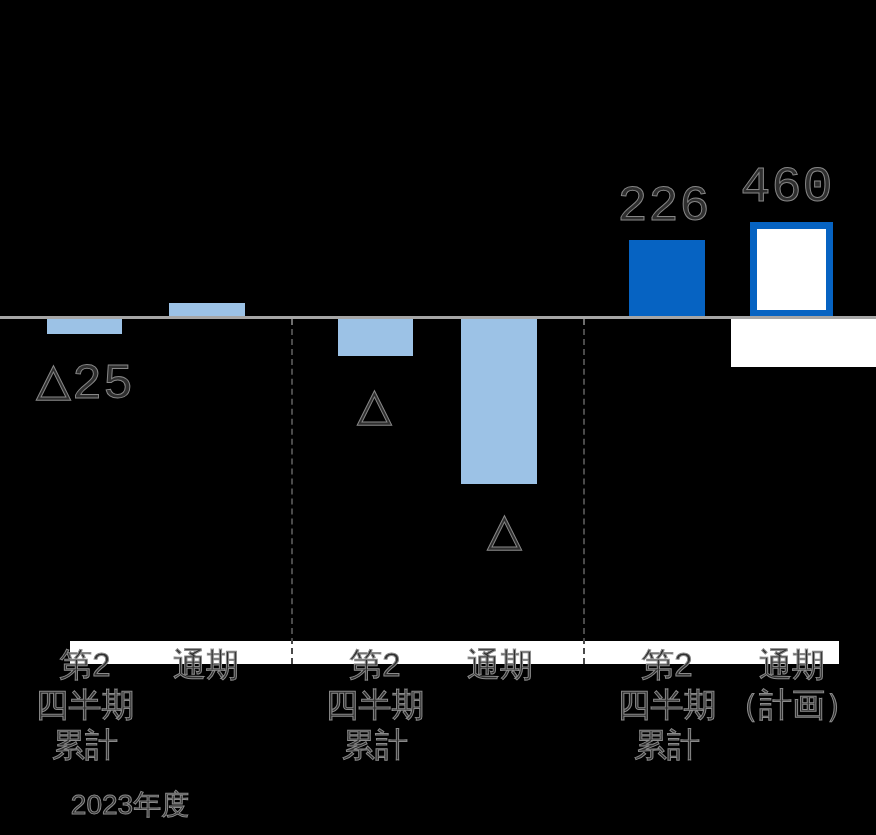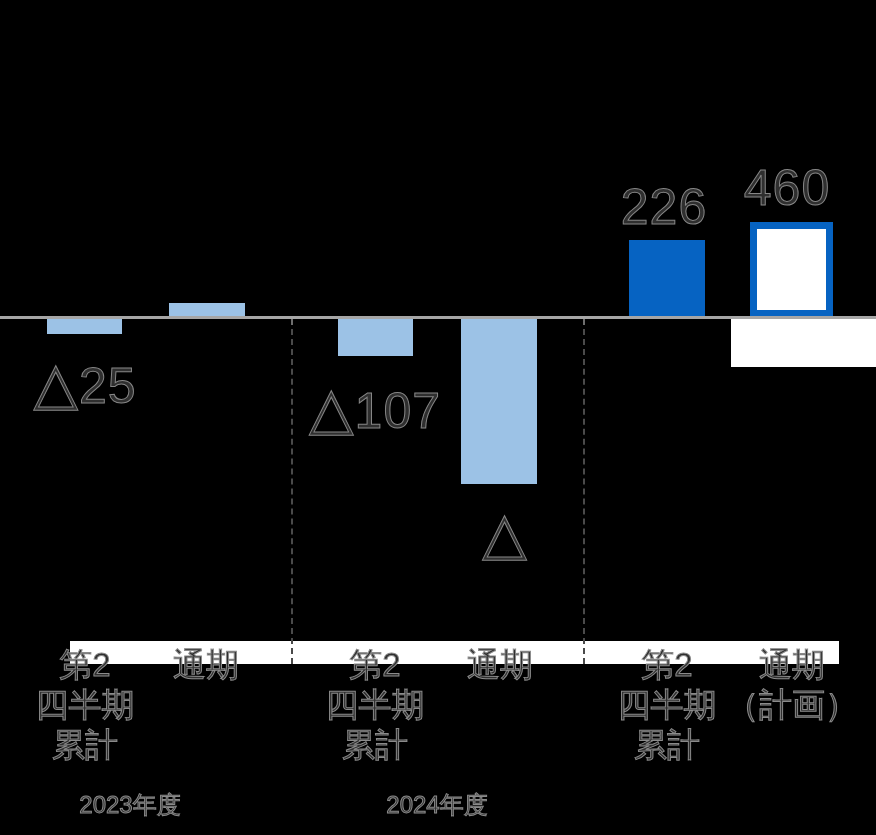--- a/index.html
+++ b/index.html
@@ -12,31 +12,31 @@
   .sep{position:absolute;top:319px;height:345px;width:0;border-left:2px dashed #4a4a4a;z-index:2;}
   .band{position:absolute;left:70px;top:641px;width:769px;height:23px;background:#ffffff;z-index:1;}
   .underlay{position:absolute;left:731px;top:319px;width:145px;height:48px;background:#ffffff;z-index:1;}
   .bar{position:absolute;z-index:3;}
   .bar.light{background:#9cc2e6;}
   .bar.dark{background:#0663c2;}
   .bar.outline{background:#ffffff;border:7px solid #0663c2;box-sizing:border-box;}
   .val{
     position:absolute;width:220px;display:flex;justify-content:center;align-items:baseline;
     font-size:50px;line-height:1;letter-spacing:1px;z-index:6;
-    color:#2f2f2f;-webkit-text-stroke:1px #868686;white-space:nowrap;
+    color:#2f2f2f;-webkit-text-stroke:1px #868686;white-space:nowrap;font-family:Liberation Mono, monospace;
   }
   .val .tri{font-size:58px;line-height:1;}
   .cat{
     position:absolute;width:220px;top:645px;text-align:center;white-space:pre-line;
     font-size:33px;line-height:40px;z-index:6;
     color:#2f2f2f;-webkit-text-stroke:1px #8a8a8a;
   }
   .year{
     position:absolute;width:260px;top:787px;text-align:center;
-    font-size:24px;line-height:36px;z-index:6;
+    font-size:28px;line-height:36px;z-index:6;
     color:#2f2f2f;-webkit-text-stroke:1px #8a8a8a;white-space:nowrap;
   }
 </style>
 </head>
 <body>
 
 <div class="stage">
 
   <div class="band"></div>
 
@@ -55,21 +55,20 @@
   <div class="axis-line"></div>
   <div class="tick" style="left:291px"></div>
   <div class="tick" style="left:583px"></div>
 
   <div class="val" style="left:-25px;top:354px">
     <span class="tri">△</span>
       <span>25</span>
   </div>
   <div class="val" style="left:265px;top:379px">
     <span class="tri">△</span>
-      <span>107</span>
   </div>
   <div class="val" style="left:395px;top:504px">
     <span class="tri">△</span>
   </div>
   <div class="val" style="left:554px;top:182px">
     <span class="tri"></span>
       <span>226</span>
   </div>
   <div class="val" style="left:677px;top:163px">
     <span class="tri"></span>
@@ -84,15 +83,14 @@
 四半期
 累計</div>
   <div class="cat" style="left:390px">通期</div>
   <div class="cat" style="left:557px">第2
 四半期
 累計</div>
   <div class="cat" style="left:682px">通期
 （計画）</div>
 
   <div class="year" style="left:0px">2023年度</div>
-  <div class="year" style="left:307px">2024年度</div>
 
 </div>
 
 </body></html>

